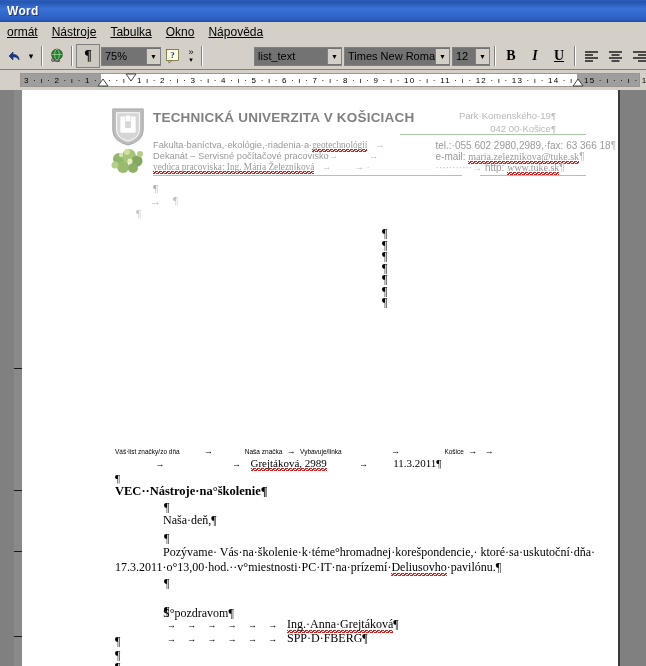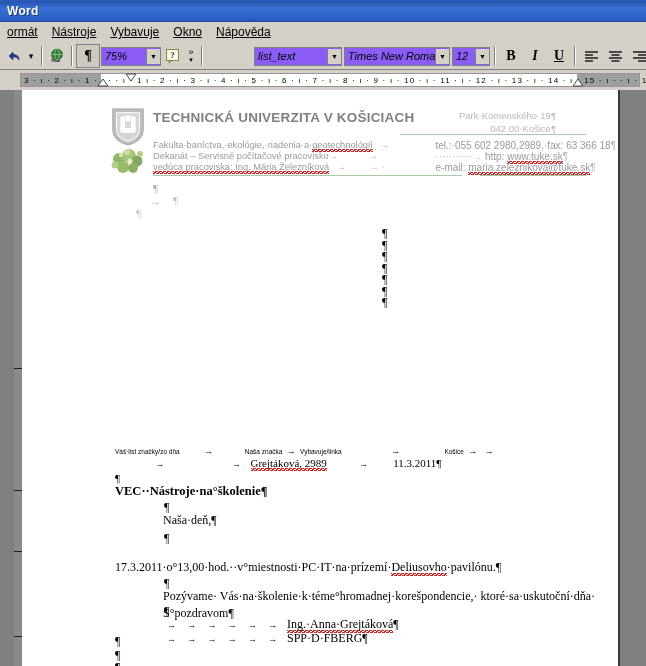--- a/index.html
+++ b/index.html
@@ -44,23 +44,23 @@
     padding-left:2px;
   }
   .tbtn{
     width:22px;height:22px;display:flex;align-items:center;justify-content:center;
     font-size:13px;color:#000;cursor:default;flex:0 0 auto;
   }
   .tbtn.pressed{border:1px solid #808080;background:#cdc9c1;}
   .sep{width:1px;height:20px;background:#808080;margin:0 3px;
        border-right:1px solid #fff;flex:0 0 auto;}
   .combo{
-    height:17px;background:#8b5cf6;border:1px solid #808080;
+    height:17px;background:#737373;border:1px solid #808080;
     display:flex;align-items:center;justify-content:space-between;
-    font-size:11px;color:#000;flex:0 0 auto;margin:0 1px;font-style:italic;
+    font-size:11px;color:#000;flex:0 0 auto;margin:0 1px;
   }
   .combo .val{padding:0 3px;white-space:nowrap;overflow:hidden;}
   .combo .arr{
     width:13px;height:15px;background:#d4d0c8;
     border-left:1px solid #808080;
     display:flex;align-items:center;justify-content:center;
     font-size:7px;color:#000;flex:0 0 auto;
   }
   .zoomcombo{width:58px;}
   .stylecombo{width:86px;margin-left:48px;}
@@ -139,20 +139,21 @@
     font-family:"Liberation Sans",sans-serif;font-size:10px;color:#9a9a9a;
     line-height:11px;white-space:nowrap;
   }
   .hrule{position:absolute;height:1px;background:#a8c8a8;}
   .arw{color:#bdbdbd;}
   .pil{color:#b4b4b4;}
   .squig-red{
     background-image:repeating-linear-gradient(135deg,#cc2222 0 1px,rgba(0,0,0,0) 1px 2px);
     background-repeat:repeat-x;background-size:4px 3px;background-position:0 bottom;
     padding-bottom:2px;
+    font-family:Liberation Serif, serif;
   }
 
   
   .pilcol{
     position:absolute;left:360px;top:138px;
     font-family:"Liberation Serif",serif;font-size:12px;color:#000;
     line-height:11.5px;
   }
   .pil-small{
     position:absolute;font-family:"Liberation Serif",serif;font-size:11px;color:#000;
@@ -193,21 +194,21 @@
 
 <div class="app">
 
   <div class="titlebar">
     <span class="title">Word</span>
   </div>
 
   <div class="menubar">
     <div class="menuitem"><u>ormát</u></div>
     <div class="menuitem"><u>Nástroje</u></div>
-    <div class="menuitem"><u>Vybavuje</u></div>
+    <div class="menuitem"><u>Tabulka</u></div>
     <div class="menuitem"><u>Okno</u></div>
     <div class="menuitem"><u>Nápověda</u></div>
   </div>
 
   <div class="toolbar">
 
     <div class="tbtn">
       <svg width="15" height="13" viewBox="0 0 15 13">
         <path d="M3 6 L7 2 L7 4.5 C11 4.5 13 6.5 13 10 C11.5 7.5 10 6.8 7 6.8 L7 10 Z" fill="#1a3a8f" stroke="#12265c" stroke-width="0.6"></path>
       </svg>
@@ -408,22 +409,22 @@
           <div>
             <span>Dekanát – Servisné počítačové pracovisko</span><span class="arw">→</span><span class="arw">&nbsp;&nbsp;&nbsp;&nbsp;&nbsp;&nbsp;&nbsp;&nbsp;&nbsp;&nbsp;&nbsp;&nbsp;→</span>
           </div>
           <div>
             <span class="squig-red">vedúca pracoviska: Ing. Mária Železníková</span><span class="arw">&nbsp;&nbsp;&nbsp;→</span><span class="arw">&nbsp;&nbsp;&nbsp;&nbsp;&nbsp;&nbsp;&nbsp;&nbsp;&nbsp;→&nbsp;·</span>
           </div>
         </div>
 
         <div class="fac-right">
           <div><span>tel.:·055 602 2980,2989,·fax: 63 366 18</span><span class="pil">¶</span></div>
+          <div><span>e-mail:&nbsp;</span><span class="squig-red">maria.zeleznikova@tuke.sk</span><span class="pil">¶</span></div>
           <div><span class="arw">···········→ </span><span>http: </span><span class="squig-red">www.tuke.sk</span><span class="pil">¶</span></div>
-          <div><span>e-mail:&nbsp;</span><span class="squig-red">maria.zeleznikova@tuke.sk</span><span class="pil">¶</span></div>
         </div>
 
         <span class="pil-small" style="left:131px;top:92px;color:#b0b0b0;">¶</span>
         <span class="pil-small" style="left:128px;top:105px;color:#b0b0b0;">→</span>
         <span class="pil-small" style="left:151px;top:104px;color:#c0c0c0;">¶</span>
         <span class="pil-small" style="left:114px;top:117px;color:#c8c8c8;">¶</span>
       </div>
 
       <div class="pilcol">
         <div>¶</div>
@@ -462,21 +463,21 @@
         </div>
 
         <span class="pil-small" style="left:142px;top:410px;font-size:12px;">¶</span>
 
         <div class="para" style="left:141px;top:423px;">
           <span>Naša·deň,</span><span>¶</span>
         </div>
 
         <span class="pil-small" style="left:142px;top:441px;font-size:12px;">¶</span>
 
-        <div class="para" style="left:141px;top:455px;margin-top:44px;">Pozývame· Vás·na·školenie·k·téme°hromadnej·korešpondencie,· ktoré·sa·uskutoční·dňa·</div>
+        <div class="para" style="left:141px;top:455px;">Pozývame· Vás·na·školenie·k·téme°hromadnej·korešpondencie,· ktoré·sa·uskutoční·dňa·</div>
         <div class="para" style="left:93px;top:470px;">
           <span>17.3.2011·o°13,00·hod.··v°miestnosti·PC·IT·na·prízemí·</span><span class="squig-red">Deliusovho</span><span>·pavilónu.</span><span>¶</span>
         </div>
 
         <span class="pil-small" style="left:142px;top:486px;font-size:12px;">¶</span>
 
         <div class="para" style="left:141px;top:516px;">
           <span>S°pozdravom</span><span>¶</span>
         </div>
 

